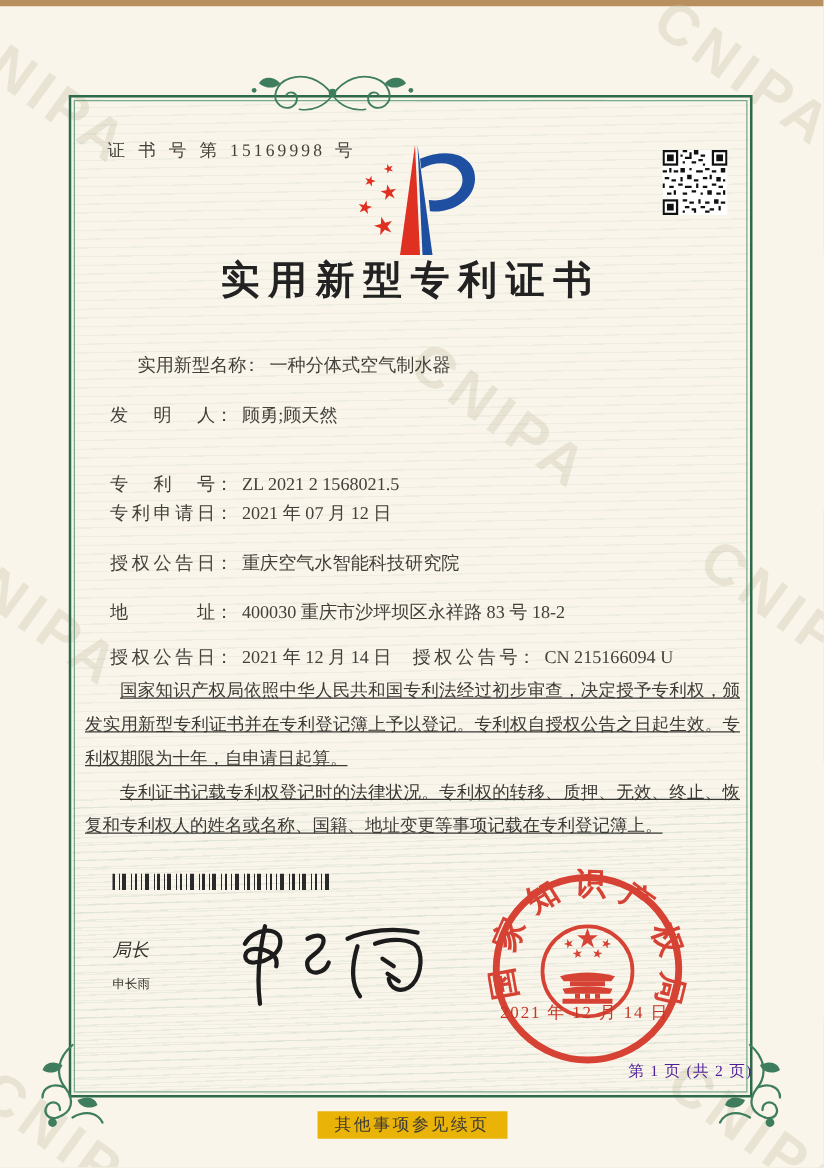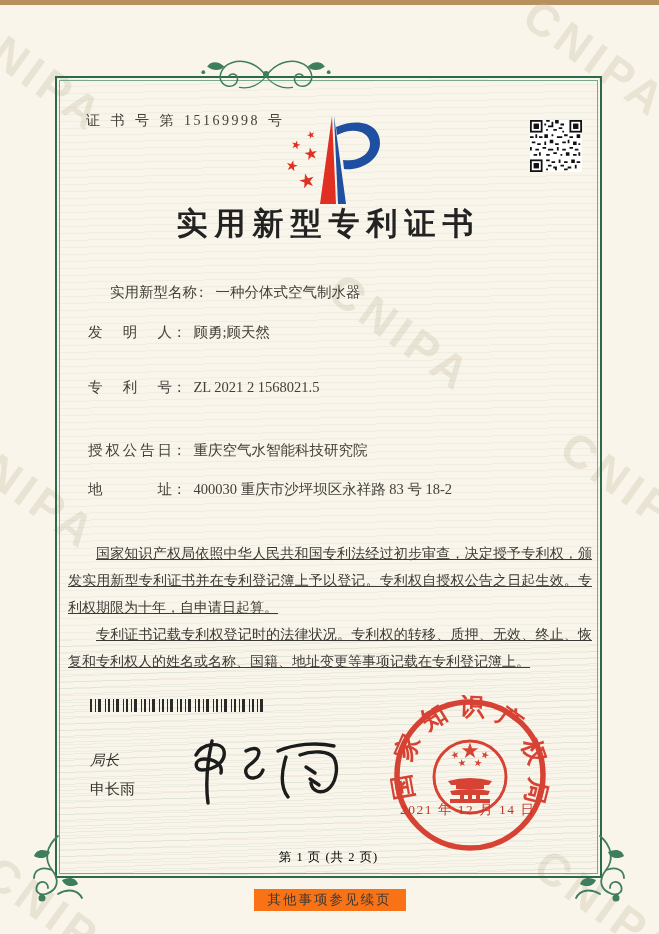--- a/index.html
+++ b/index.html
@@ -39,31 +39,31 @@
 
   .paras { position:absolute; left:68px; top:540px; width:524px; font-size:14px; line-height:1.93;
     text-align:justify; color:#3c3a36;text-decoration:underline; }
   .paras p { text-indent:2em; margin:0; }
 
   .barcode { position:absolute; left:90px; top:699px; width:176px; height:13px;
     background:repeating-linear-gradient(90deg,#2a2a2a 0 2px,transparent 2px 5px,#2a2a2a 5px 6px,
       transparent 6px 8px,#2a2a2a 8px 11px,transparent 11px 15px,#2a2a2a 15px 16px,transparent 16px 18px); }
 
   .officer-title { position:absolute; left:90px; top:751px; font-size:14.5px; color:#35322d;font-style:italic; }
-  .officer-name  { position:absolute; left:90px; top:780px; font-size:15px; color:#35322d; }
+  .officer-name  { position:absolute; left:90px; top:780px; font-size:10px; color:#35322d; }
   .signature { position:absolute; left:182px; top:733px; width:172px; height:80px; }
 
   .seal { position:absolute; left:390px; top:695px; width:160px; height:160px; opacity:0.95; }
   .seal-date { position:absolute; left:400px; top:801px; width:150px; font-size:13.5px;
     letter-spacing:1.5px; color:#c43726; white-space:nowrap; }
 
-  .footer-page { position:absolute; left:55px; top:849px; width:547px; text-align:center;
-    font-size:12.5px; color:#000000; letter-spacing:1px; }
+  .footer-page { position:absolute; left:55px; top:849px; width:547px; text-align:right;
+    font-size:12.5px; color:#4c1d95; letter-spacing:1px; }
   .footer-note-wrap { position:absolute; left:0; top:889px; width:659px; text-align:center; }
-  .footer-note { display:inline-block; background:#f97316; padding:2px 14px; font-size:13.5px;
+  .footer-note { display:inline-block; background:#eab308; padding:2px 14px; font-size:13.5px;
     letter-spacing:2px; color:#3c3a35; }
 </style>
 </head>
 <body>
 
 <div class="page">
   <div class="top-strip"></div>
 
   <div class="watermark" style="left:-18px; top:2px;">CNIPA</div>
   <div class="watermark" style="left:545px; top:-12px;">CNIPA</div>
@@ -156,25 +156,34 @@
 
   <div class="row" style="top:283px;margin-left:22px;">
     <span class="flabel">实用新型名称</span><span class="colon">：</span><span>一种分体式空气制水器</span>
   </div>
   <div class="row" style="top:323px;">
     <span class="flabel">发明人</span><span class="colon">：</span><span>顾勇;顾天然</span>
   </div>
   <div class="row" style="top:362px;margin-top:16px;">
     <span class="flabel">专利号</span><span class="colon">：</span><span>ZL 2021 2 1568021.5</span>
   </div>
+  <div class="row" style="top:401px;">
+    <span class="flabel">专利申请日</span><span class="colon">：</span><span>2021 年 07 月 12 日</span>
+  </div>
   <div class="row" style="top:441px;">
     <span class="flabel">授权公告日</span><span class="colon">：</span><span>重庆空气水智能科技研究院</span>
   </div>
   <div class="row" style="top:480px;">
     <span class="flabel">地址</span><span class="colon">：</span><span>400030 重庆市沙坪坝区永祥路 83 号 18-2</span>
+  </div>
+  <div class="row" style="top:516px;">
+    <span class="flabel">授权公告日</span><span class="colon">：</span><span>2021 年 12 月 14 日</span>
+    <span class="pair2">
+      <span class="flabel">授权公告号</span><span class="colon">：</span><span>CN 215166094 U</span>
+    </span>
   </div>
 
   <div class="paras">
     <p>国家知识产权局依照中华人民共和国专利法经过初步审查，决定授予专利权，颁发实用新型专利证书并在专利登记簿上予以登记。专利权自授权公告之日起生效。专利权期限为十年，自申请日起算。</p>
     <p>专利证书记载专利权登记时的法律状况。专利权的转移、质押、无效、终止、恢复和专利权人的姓名或名称、国籍、地址变更等事项记载在专利登记簿上。</p>
   </div>
 
   <div class="barcode"></div>
 
   <div class="officer-title">局长</div>

